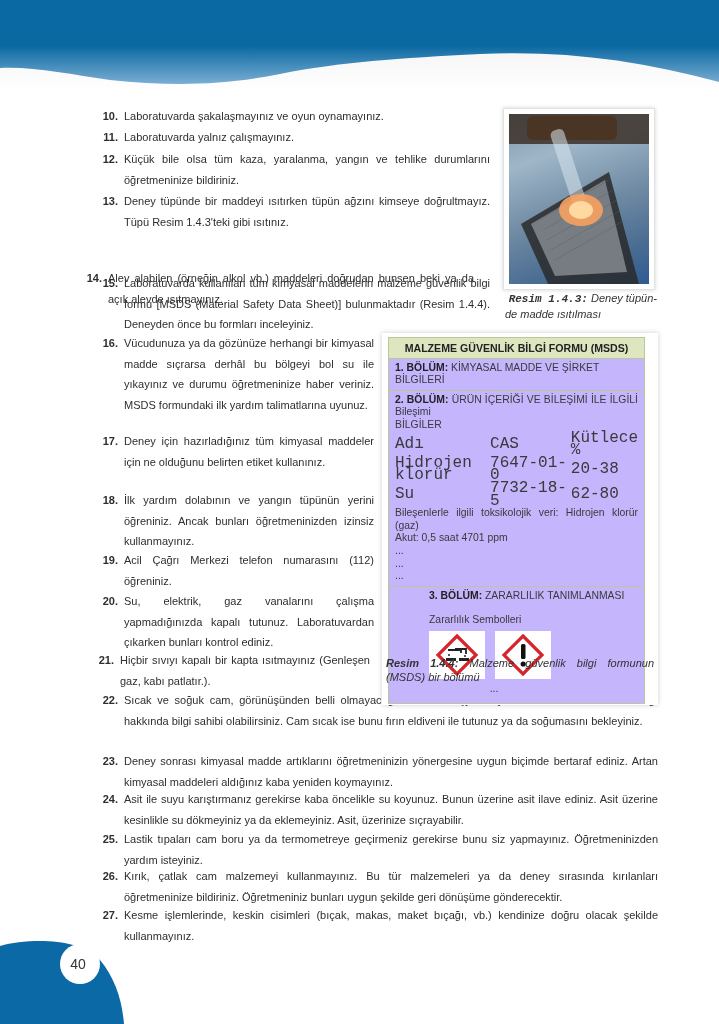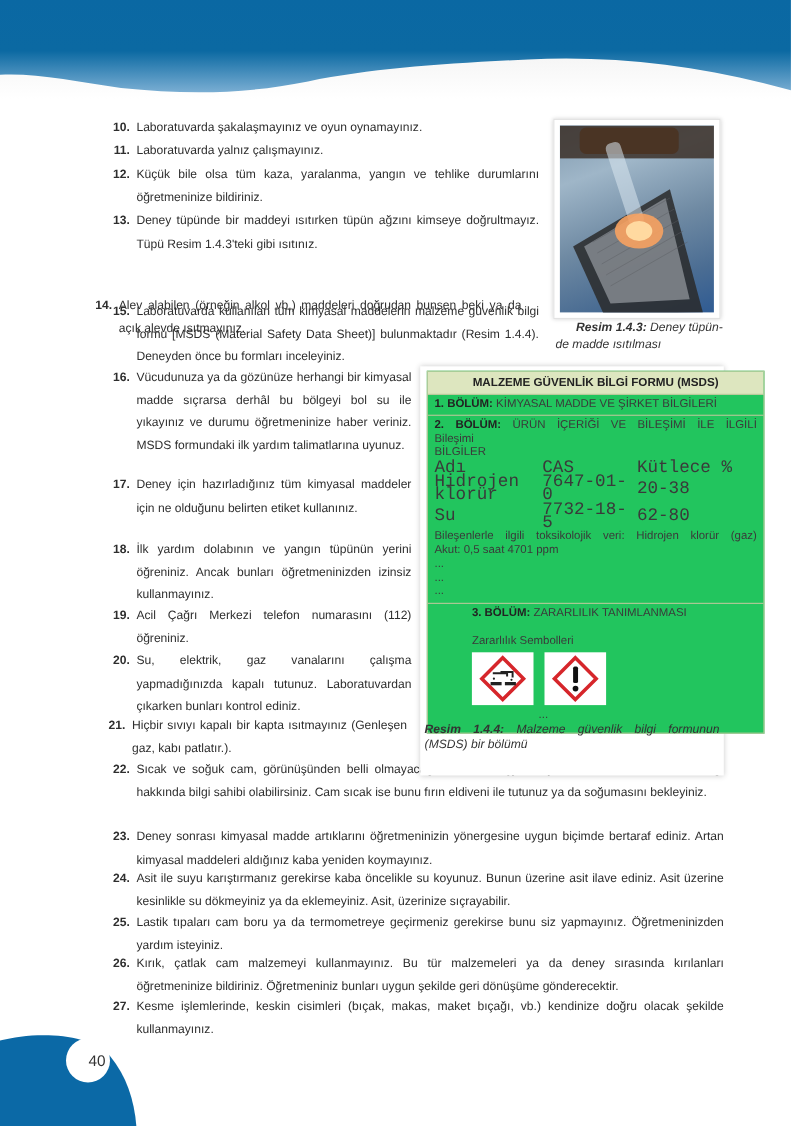--- a/index.html
+++ b/index.html
@@ -11,25 +11,25 @@
   .content { position: absolute; left: 0; top: 0; width: 719px; }
 
   .item { position: absolute; font-size: 11px; line-height: 20.5px; color: #2e2e2e; }
   .item .num { position: absolute; left: 0; top: 0; font-weight: bold; width: 26px; text-align: right; }
   .item .txt { display: block; margin-left: 32px; text-align: justify; text-align-last: left; }
 
   .photo-frame { position: absolute; left: 503px; top: 108px; width: 152px; height: 182px; background: #fff; border: 1px solid #e2e2e2; box-shadow: 0 0 4px rgba(0,0,0,0.18); padding: 5px; }
   .photo { width: 100%; height: 100%; position: relative; overflow: hidden;
     background: linear-gradient(160deg, #7f98ad 0%, #9fb6c8 25%, #6f8aa3 55%, #4b6d93 80%, #2f5b93 100%); }
   .caption1 { position: absolute; left: 505px; top: 291px; width: 152px; font-size: 11px; line-height: 15px; font-style: italic; color: #333; text-align: right; }
-  .caption1 b { font-weight: bold; }
+  .caption1 b { font-weight: bold; font-family: Liberation Mono, monospace; }
   .caption1 .l2 { display: block; text-align: left; }
 
   .msds-outer { position: absolute; left: 382px; top: 333px; width: 276px; height: 372px; background: #fff; box-shadow: 0 0 5px rgba(0,0,0,0.2); }
-  .msds { position: absolute; left: 6px; top: 4px; width: 307px; border: 1px solid #b9c79a; background: #22c55e; font-size: 10.4px; line-height: 12.6px; color: #3a3a3a; }
+  .msds { position: absolute; left: 6px; top: 4px; width: 257px; border: 1px solid #b9c79a; background: #c4b5fd; font-size: 10.4px; line-height: 12.6px; color: #3a3a3a; }
   .msds .title { background: #dde6bf; text-align: center; font-weight: bold; font-size: 10.6px; padding: 4px 0 3px; border-bottom: 1px solid #b9c79a; color: #222; }
   .msds .sec { padding: 3px 6px; border-bottom: 1px solid #b9c79a; }
   .msds .sec:last-child { border-bottom: none; }
   .msds .sec b { color: #222; }
   .msds .just { text-align: justify; text-align-last: justify; }
   .msds table { border-collapse: collapse; width: 100%; font-size: 16px; font-family: Liberation Mono, monospace; }
   .msds td { padding: 0; line-height: 12.6px; }
   .msds .c1 { width: 98px; } .msds .c2 { width: 86px; }
   .hz-row { display: flex; gap: 10px; margin-top: 4px; }
   .hz { width: 56px; height: 48px; background: #fff; display: flex; align-items: center; justify-content: center; }
@@ -239,13 +239,13 @@
       </span>
       <span>(MSDS) bir bölümü</span>
     </div>
   </div>
 </div>
 
 <svg class="footer-blob" viewBox="0 0 130 84">
   <path d="M0,6 C30,-2 80,-2 100,20 C115,38 122,60 124,84 L0,84 Z" fill="#0b69a6"></path>
   <circle cx="80" cy="24" r="20" fill="#ffffff"></circle>
 </svg>
-<div class="page-num" style="left:60px; top:950px;text-align:right;">40</div>
+<div class="page-num" style="left:60px; top:950px;">40</div>
 
 </body></html>

